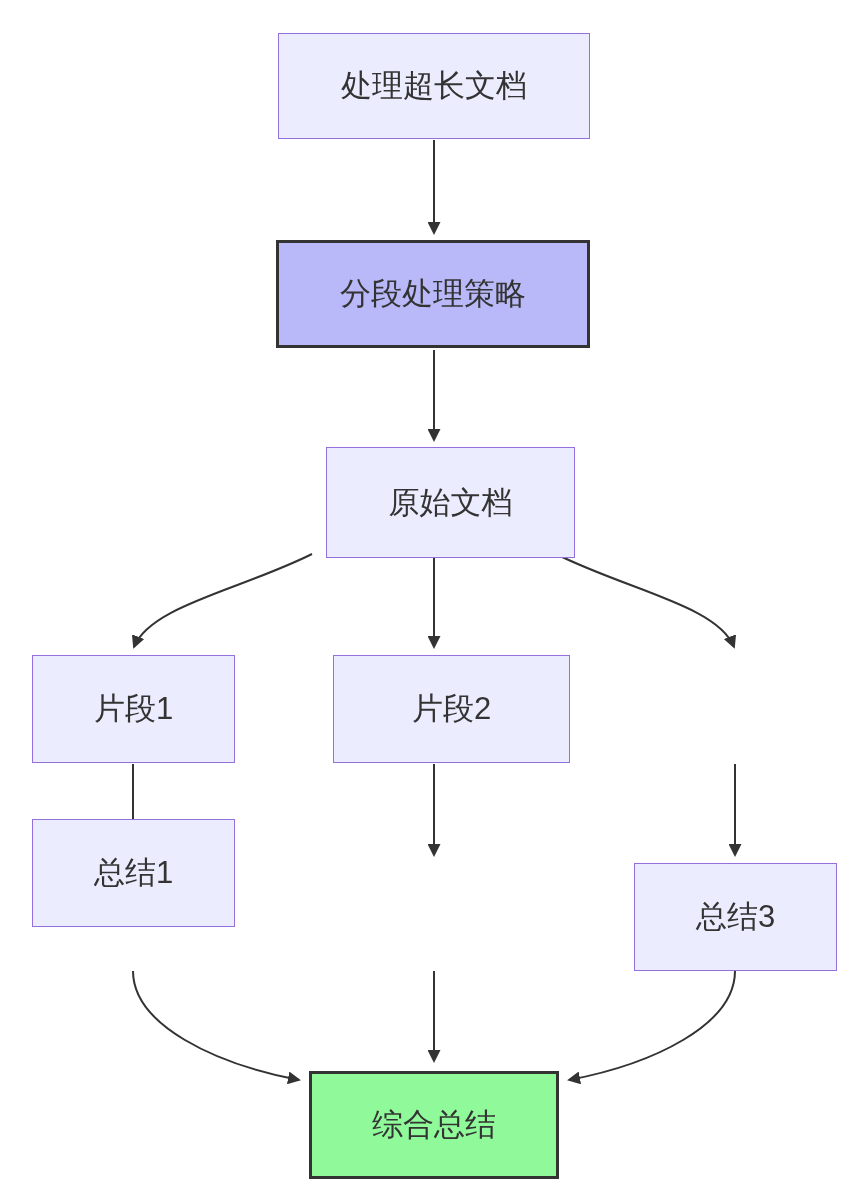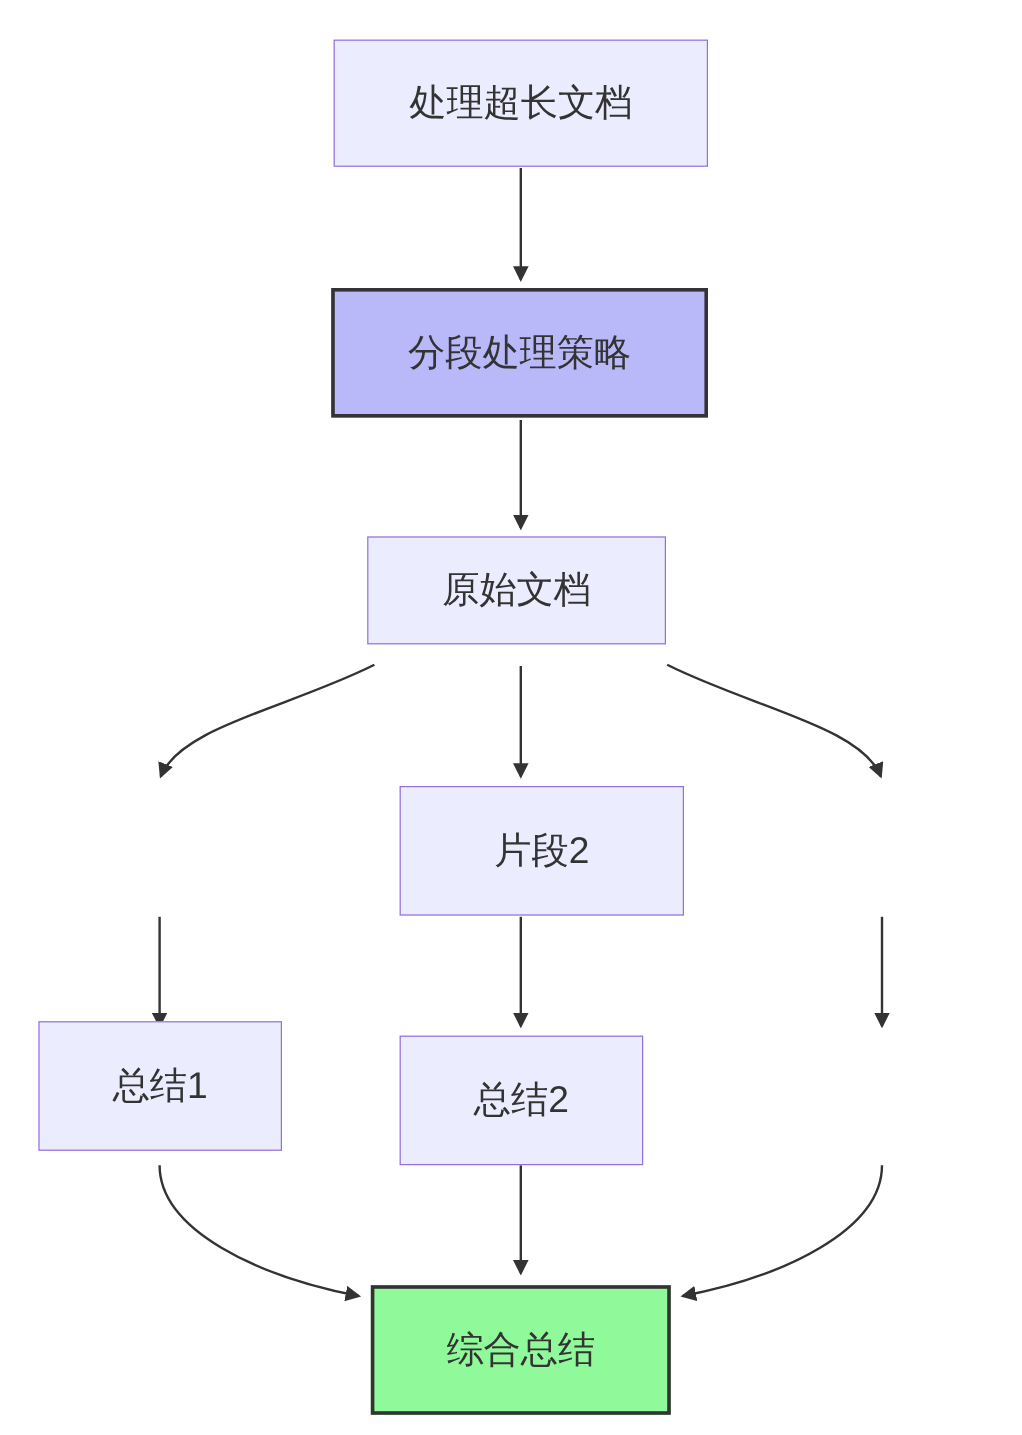--- a/index.html
+++ b/index.html
@@ -49,36 +49,39 @@
   </svg>
 
   <div class="node purple" style="left:276px;top:240px;width:314px;height:108px">
     <span>分段处理策略</span>
   </div>
 
   <div class="node" style="left:278px;top:33px;width:312px;height:106px">
     <span>处理超长文档</span>
   </div>
 
-  <div class="node" style="left:306px;top:447px;width:249px;height:90px">
+  <div class="node" style="left:326px;top:447px;width:249px;height:111px">
     <span>原始文档</span>
   </div>
 
+  <div class="node" style="left:32px;top:655px;width:203px;height:108px">
+    <span>片段1</span>
+  </div>
 
   <div class="node" style="left:333px;top:655px;width:237px;height:108px">
     <span>片段2</span>
   </div>
 
 
-  <div class="node" style="left:32px;top:851px;width:203px;height:108px">
+  <div class="node" style="left:32px;top:819px;width:203px;height:108px">
     <span>总结1</span>
   </div>
 
-  <div class="node" style="left:333px;top:863px;width:203px;height:108px">
-    <span>总结2</span>
+
+  <div class="node" style="left:634px;top:863px;width:203px;height:108px">
+    <span>总结3</span>
   </div>
-
 
   <div class="node green" style="left:309px;top:1071px;width:250px;height:108px">
     <span>综合总结</span>
   </div>
 
 </div>
 
 </body></html>

